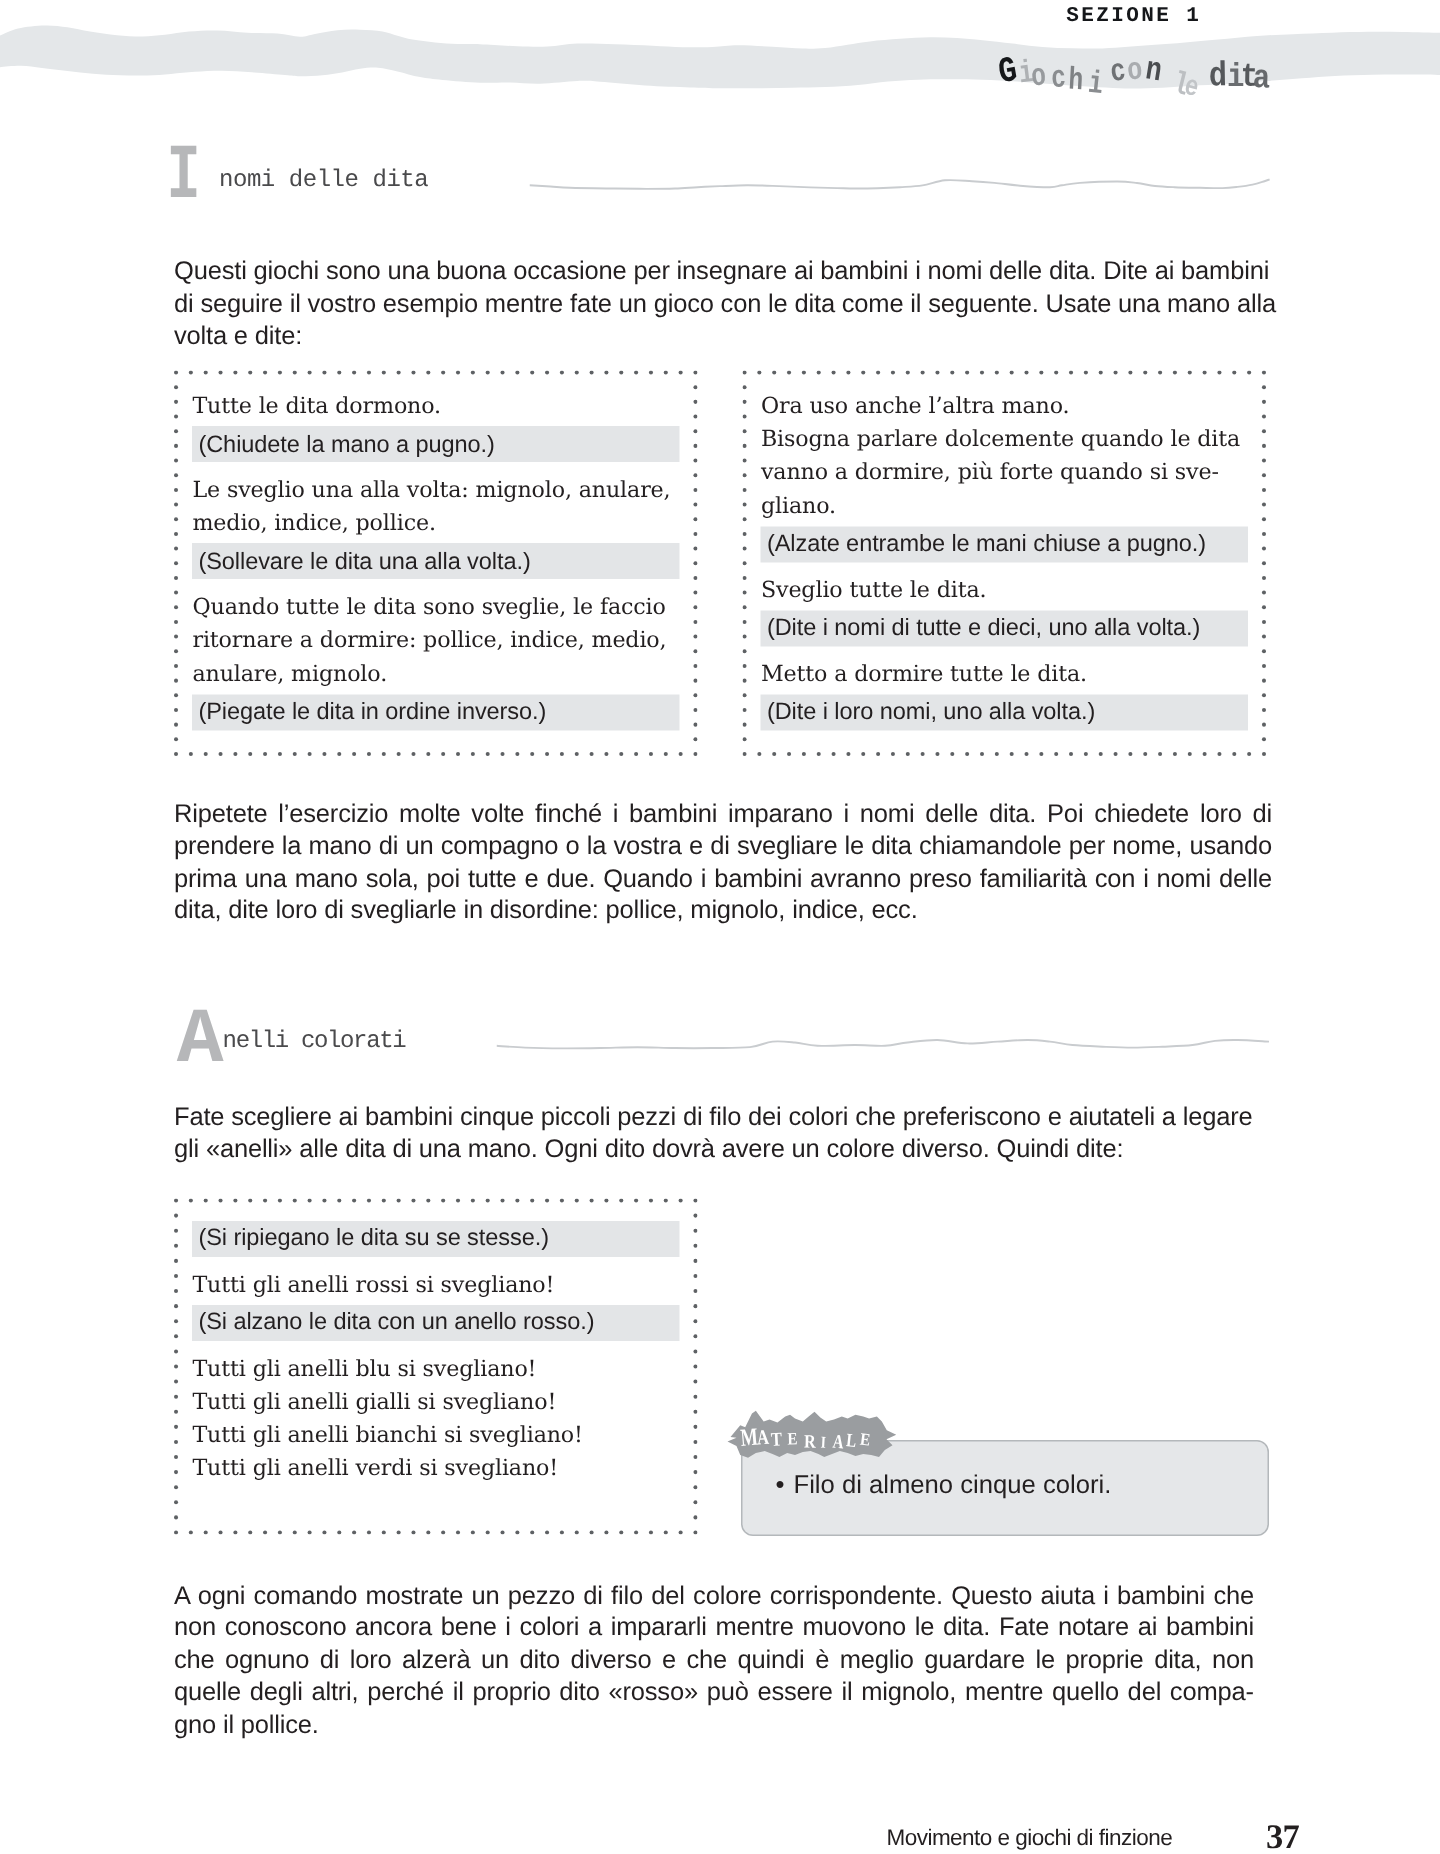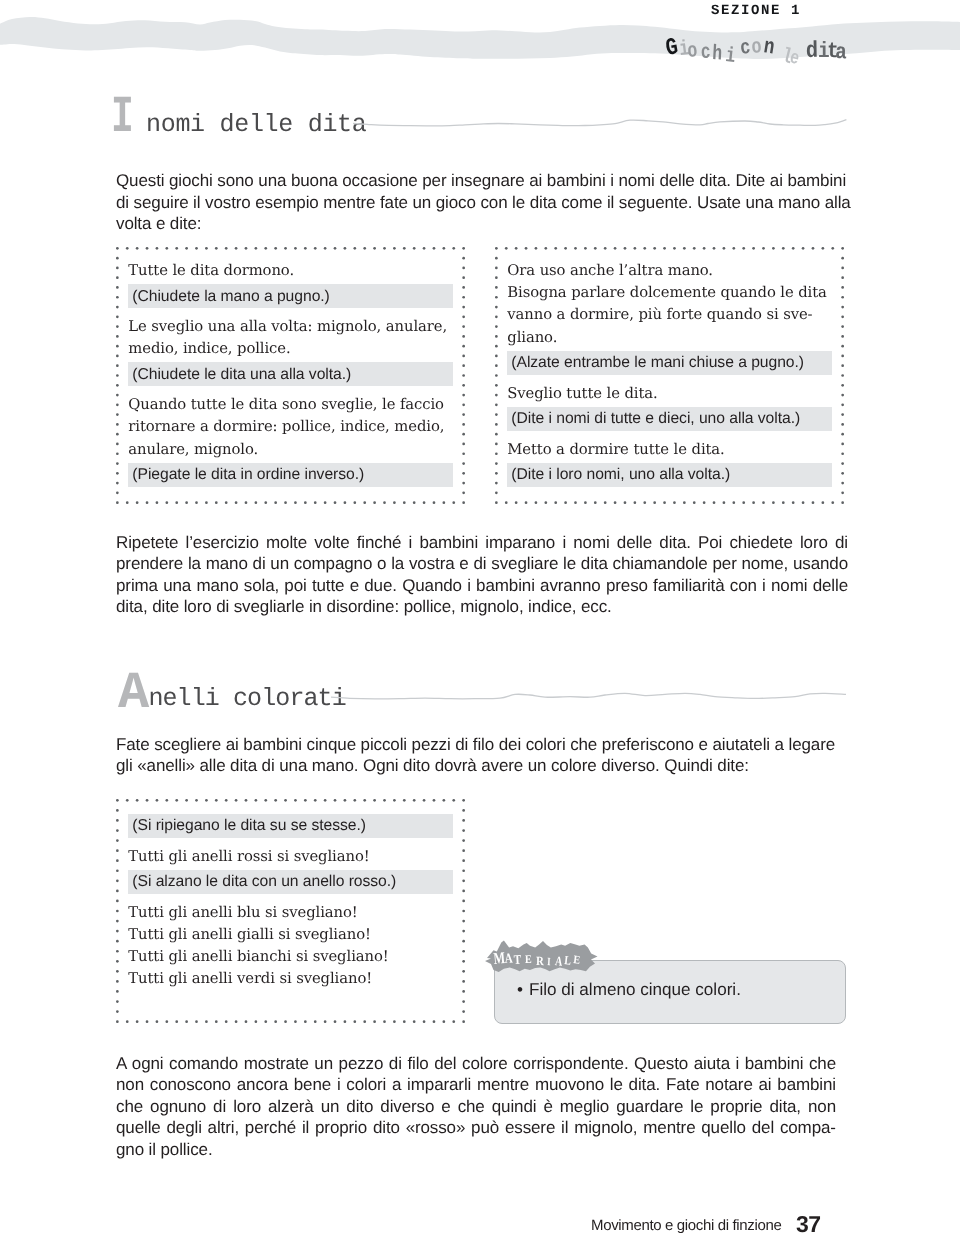--- a/index.html
+++ b/index.html
@@ -19,21 +19,21 @@
   .banner-title span{position:absolute;font-family:"Liberation Mono",monospace;
       font-weight:bold;display:inline-block;transform-origin:0% 71.5%;line-height:1;
       -webkit-font-smoothing:antialiased;}
 
   
   .h-row{position:absolute;left:111.4px;width:752px;}
   .h-drop{font-family:"Liberation Mono",monospace;font-weight:bold;
      color:#b6b7b9;font-size:52px;line-height:1;position:absolute;left:0;top:0;
      display:inline-block;transform-origin:0 0;}
   .h-text{font-family:"Liberation Mono",monospace;font-weight:normal;
-     color:#4a4a4c;font-size:25px;letter-spacing:-0.3px;position:absolute;left:34.6px;top:20px;line-height:1;}
+     color:#4a4a4c;font-size:16px;letter-spacing:-0.3px;position:absolute;left:34.6px;top:20px;line-height:1;}
   .h-row{height:40px;}
   .h-line{position:absolute;}
 
   
   .para{position:absolute;font-size:17px;line-height:21.6px;color:#231f20;letter-spacing:-0.12px;
       font-family:"Liberation Sans",sans-serif;}
   .para.justify{text-align:justify;hyphens:manual;-webkit-hyphens:manual;}
 
   
   .dotbox{position:absolute;}
@@ -214,21 +214,21 @@
         <circle cx="347.65" cy="226.31" r="1.35" fill="#5e6164"></circle>
         <circle cx="1.35" cy="236.09" r="1.35" fill="#5e6164"></circle>
         <circle cx="347.65" cy="236.09" r="1.35" fill="#5e6164"></circle>
         <circle cx="1.35" cy="245.87" r="1.35" fill="#5e6164"></circle>
         <circle cx="347.65" cy="245.87" r="1.35" fill="#5e6164"></circle>
       </svg>
       <div style="position: absolute; left: 12.3px; top: 13px; width: 324.7px;">
         <div class="say">Tutte le dita dormono.</div>
         <div class="act">(Chiudete la mano a pugno.)</div>
         <div class="say">Le sveglio una alla volta: mignolo, anulare, medio, indice, pollice.</div>
-        <div class="act">(Chiudete le dita una alla volta.)</div>
+        <div class="act">(Sollevare le dita una alla volta.)</div>
         <div class="say">Quando tutte le dita sono sveglie, le faccio ritornare a dormire: pollice, indice, medio, anulare, mignolo.</div>
         <div class="act">(Piegate le dita in ordine inverso.)</div>
       </div>
     </div>
   <div class="dotbox" style="left:495px;top:247px;width:349px;height:257px;">
       <svg width="349" height="257" class="dots">
         <circle cx="1.35" cy="1.35" r="1.35" fill="#5e6164"></circle>
         <circle cx="1.35" cy="255.65" r="1.35" fill="#5e6164"></circle>
         <circle cx="11.24" cy="1.35" r="1.35" fill="#5e6164"></circle>
         <circle cx="11.24" cy="255.65" r="1.35" fill="#5e6164"></circle>
@@ -504,21 +504,21 @@
   <div class="matbox" style="left:494px;top:960px;width:350px;height:62px;"></div>
   <svg class="badge" style="left:484px;top:936px;" width="116" height="40" viewBox="-2 0 116 40">
       <path fill="#9a9da0" d="M1.0,22.0 L7.5,14.2 L10.8,15.5 L15.3,6.4 L17.9,4.5 L23.1,11.6 L27.0,10.3 L32.3,12.3 L37.5,8.4 L40.7,7.1 L44.0,9.7 L49.2,11.6 L53.1,8.4 L57.0,5.1 L60.9,9.0 L64.8,11.6 L70.0,10.3 L75.2,8.4 L79.1,9.7 L84.3,7.1 L89.5,8.4 L93.4,9.7 L98.6,8.4 L101.9,11.6 L105.2,17.5 L111.5,20.5 L105.0,23.5 L109.0,27.5 L103.9,30.7 L100.0,35.3 L94.8,34.0 L89.5,33.3 L84.3,34.6 L79.1,32.7 L73.9,31.4 L68.7,33.3 L63.5,35.3 L59.6,33.3 L54.4,31.4 L49.2,32.0 L44.0,34.0 L38.8,32.7 L33.6,35.3 L29.0,33.3 L23.8,31.4 L17.9,32.7 L12.7,35.9 L7.5,34.0 L5.0,28.0 L-1.0,25.0 L5.0,22.5 Z"></path>
     </svg>
   <div class="matlist" style="left:517px;top:981px;width:320px;">
       <div><span style="margin-right:6px">•</span><span>Filo di almeno cinque colori.</span></div>
     </div>
 
   <div class="para justify" style="left:116px;top:1052.5px;width:720px;">A ogni comando mostrate un pezzo di filo del colore corrispondente. Questo aiuta i bambini che non conoscono ancora bene i colori a impararli mentre muovono le dita. Fate notare ai bambini che ognuno di loro alzerà un dito diverso e che quindi è meglio guardare le proprie dita, non quelle degli altri, perché il proprio dito «rosso» può essere il mignolo, mentre quello del compa­gno il pollice.</div>
   <div class="footer-text" style="left:591px;top:1218px;width:200px;text-align:left;">Movimento e giochi di finzione</div>
-  <div class="footer-num" style="left:796px;top:1213px;width:30px;text-align:left;">37</div>
+  <div class="footer-num" style="left:844px;top:1213px;width:30px;text-align:left;font-family:Liberation Serif, serif;">37</div>
 <div class="badge-text" style="left: 484px; top: 936px; width: 116px; height: 40px;">
       <span style="left: 9.5px; top: 15.2025px; font-size: 16.5px; transform: rotate(-5deg) scaleX(0.74);">M</span>
       <span style="left: 21.4px; top: 16.79px; font-size: 14px; transform: rotate(-4deg) scaleX(0.78);">A</span>
       <span style="left: 30.2px; top: 17.405px; font-size: 13px; transform: rotate(-3deg) scaleX(0.85);">T</span>
       <span style="left: 41px; top: 18.7775px; font-size: 11.5px; transform: rotate(-1deg) scaleX(0.88);">E</span>
       <span style="left: 52.2px; top: 18.6625px; font-size: 12.5px; transform: rotate(1deg) scaleX(0.86);">R</span>
       <span style="left: 63.2px; top: 20.535px; font-size: 11px; transform: rotate(3deg) scaleX(0.8);">I</span>
       <span style="left: 70.8px; top: 17.905px; font-size: 13px; transform: rotate(5deg) scaleX(0.78);">A</span>
       <span style="left: 79.6px; top: 17.8625px; font-size: 12.5px; transform: rotate(6deg) scaleX(0.8);">L</span>
       <span style="left: 88.8px; top: 19.0775px; font-size: 11.5px; transform: rotate(7deg) scaleX(0.88);">E</span>

